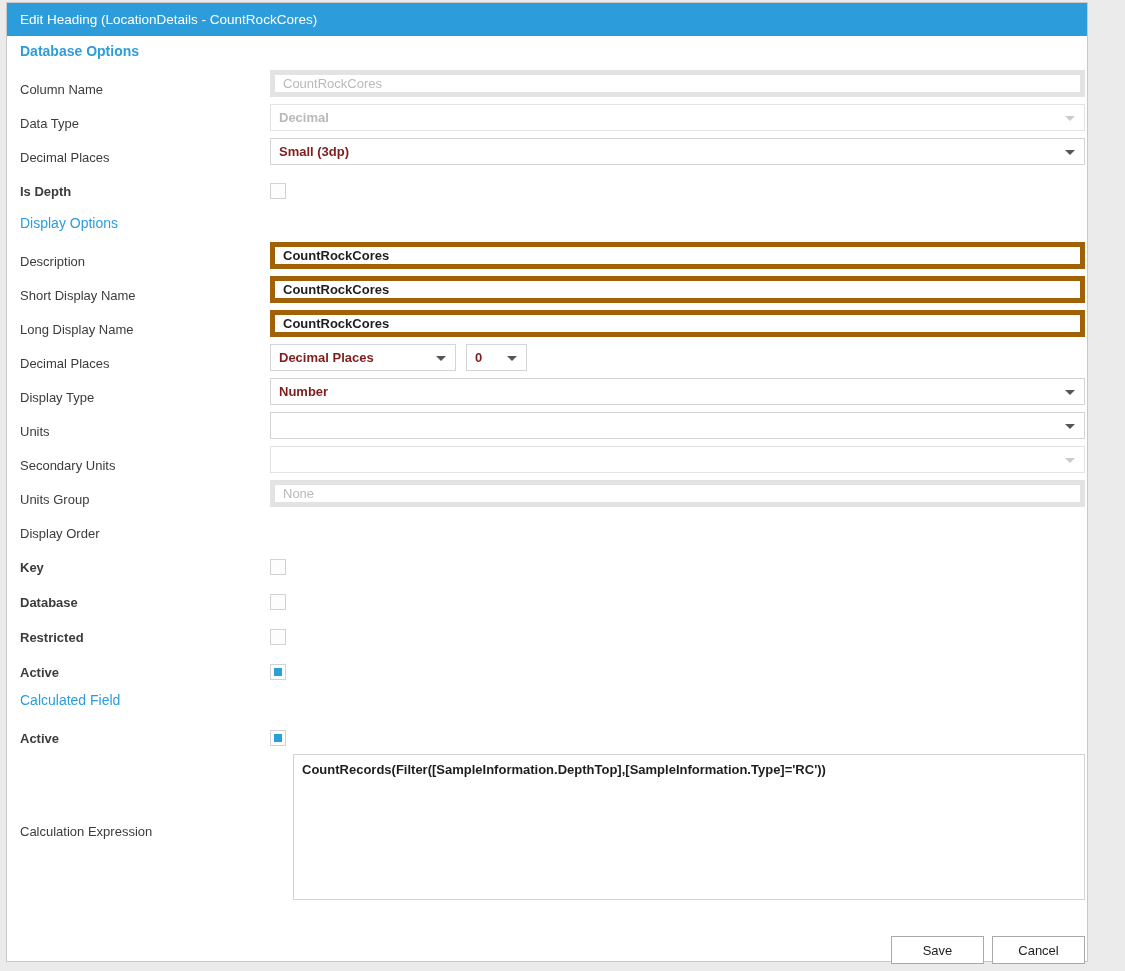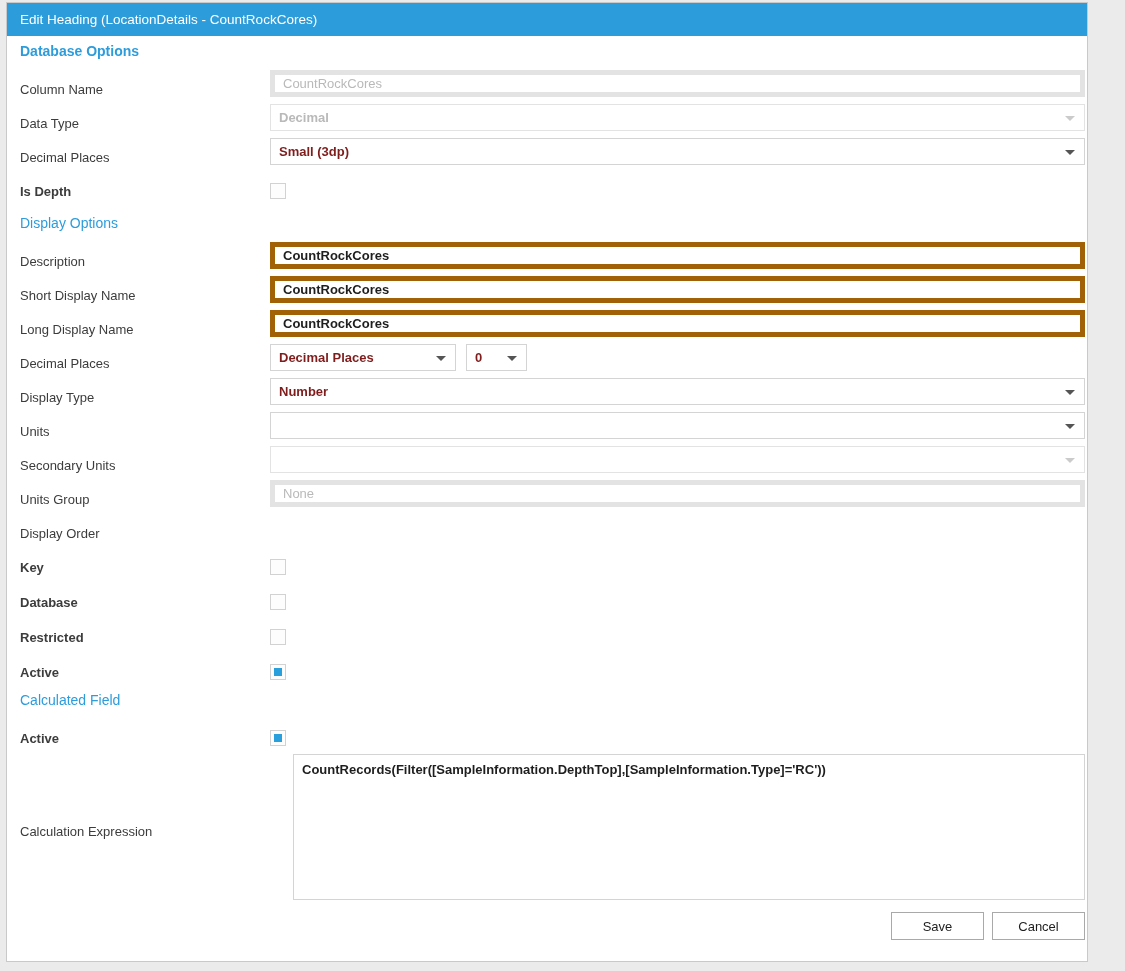--- a/index.html
+++ b/index.html
@@ -103,20 +103,21 @@
     display:flex;justify-content:flex-end;
     gap:8px;margin-top:12px;
   }
   .btn{
     width:93px;height:28px;
     background:#fff;
     border:1px solid #a9a9a9;
     font-family:inherit;font-size:13px;color:#1e1e1e;
     display:flex;align-items:center;justify-content:center;
     cursor:pointer;
+    margin-top:24px;
   }
 </style>
 </head>
 <body>
 
 <div class="dialog">
 
   <div class="titlebar">
     <span>Edit Heading (LocationDetails - CountRockCores)</span>
   </div>

